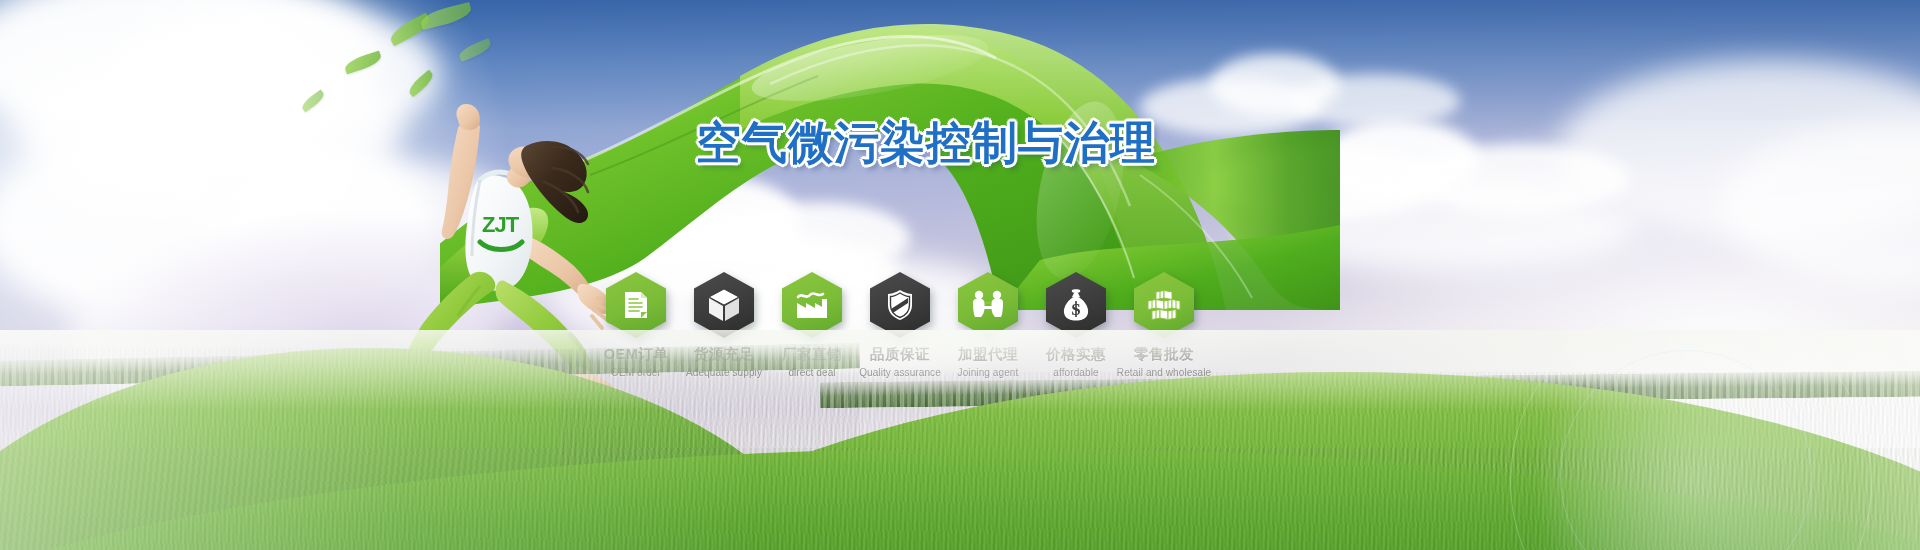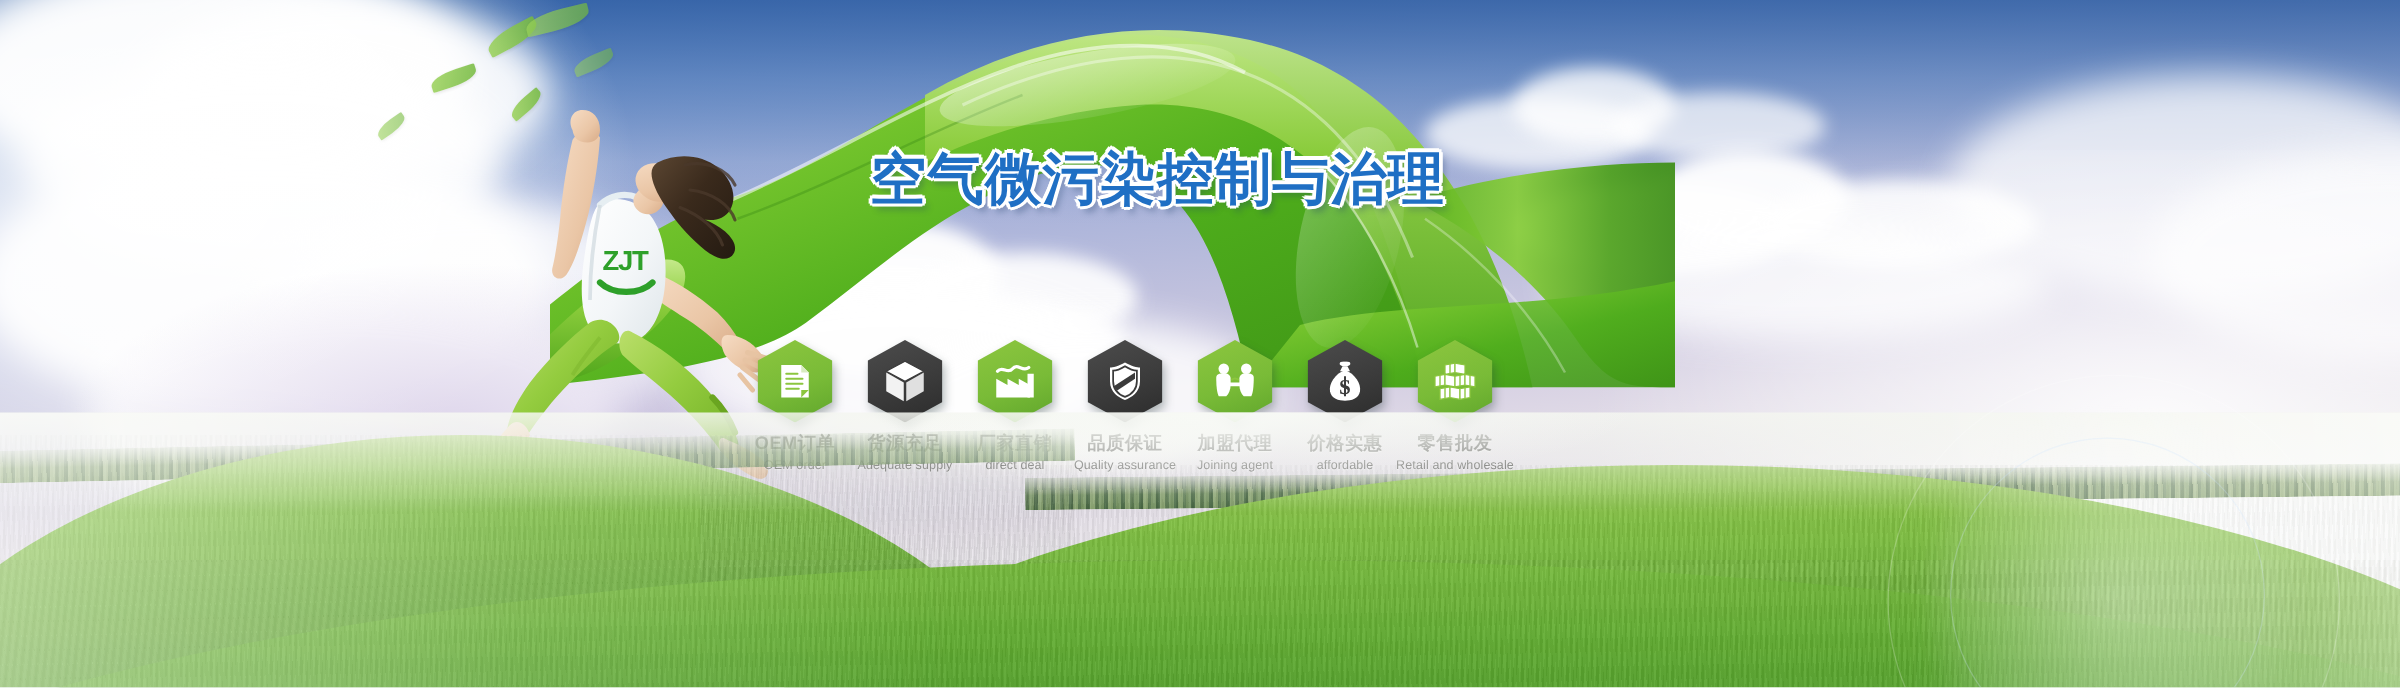--- a/index.html
+++ b/index.html
@@ -102,21 +102,21 @@
     border-top:0;border-left:0;border-right:0;
     background:radial-gradient(ellipse 380px 78px at 50% 100%,rgba(255,255,255,.22),rgba(255,255,255,0) 70%);
     transform:rotate(-4deg);
   }
 
   
   .silk{position:absolute;}
   .silk svg{display:block;}
 
   
-  .woman{position:absolute;left:330px;top:60px;width:300px;height:330px;}
+  .woman{position:absolute;left:330px;top:76px;width:300px;height:330px;}
   .woman svg{display:block;}
 
   
   .leaf{position:absolute;background:linear-gradient(120deg,#9ed45c,#6fb63a);border-radius:60% 6% 60% 6%;opacity:.85;
         box-shadow:0 1px 3px rgba(0,0,0,.12);}
 
   
   .headline{position:absolute;left:675px;top:120px;width:700px;margin-left:21px;}
   .hl1{
     font-size:45px;line-height:1;font-weight:700;letter-spacing:1px;

